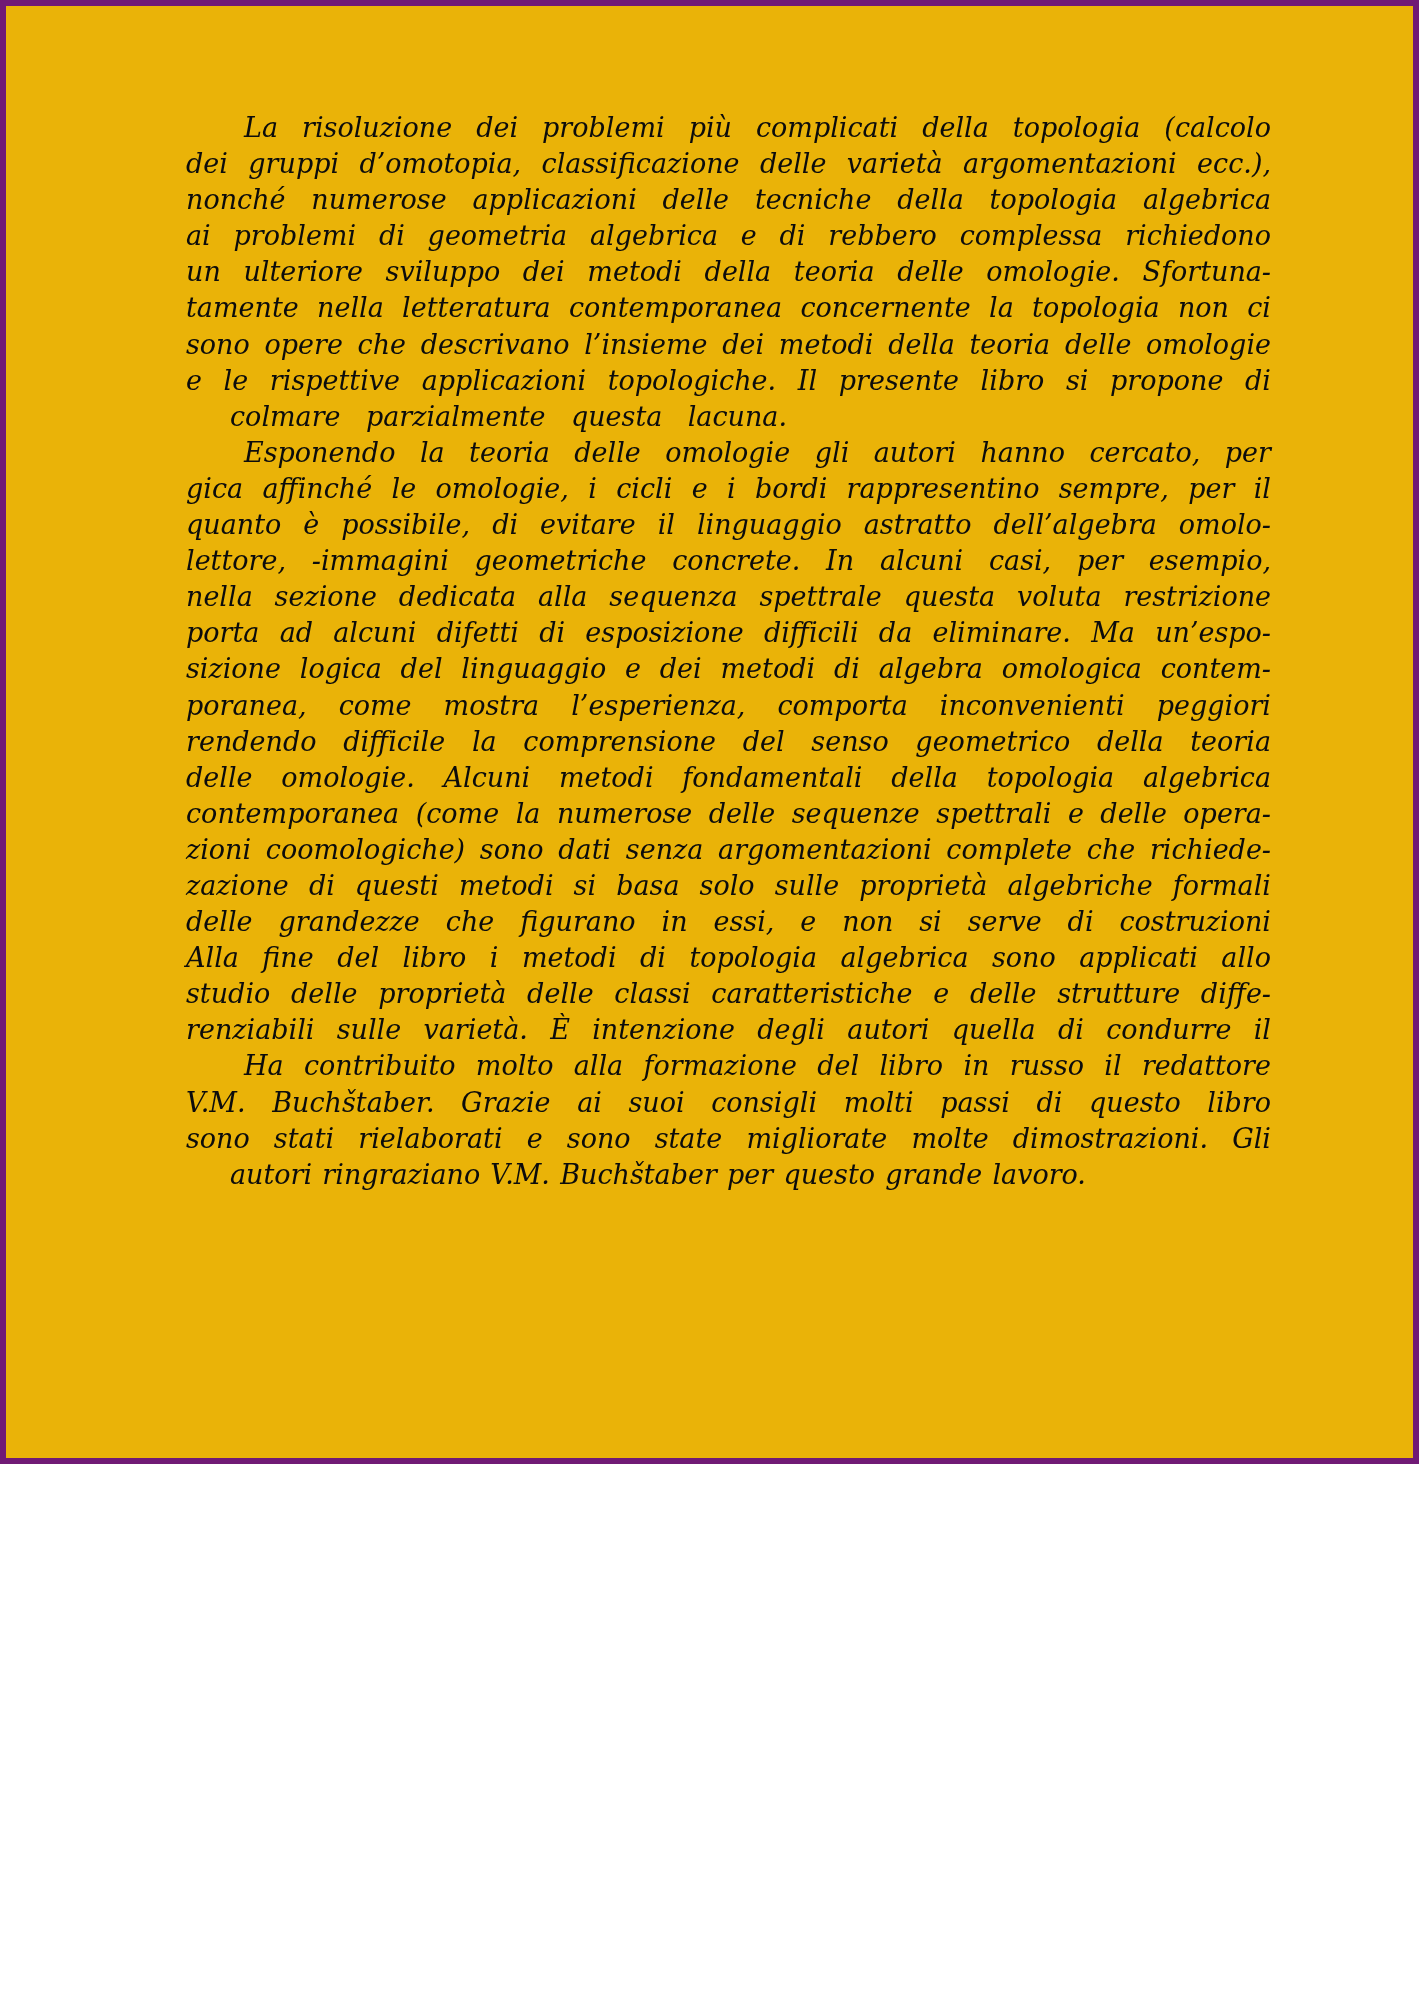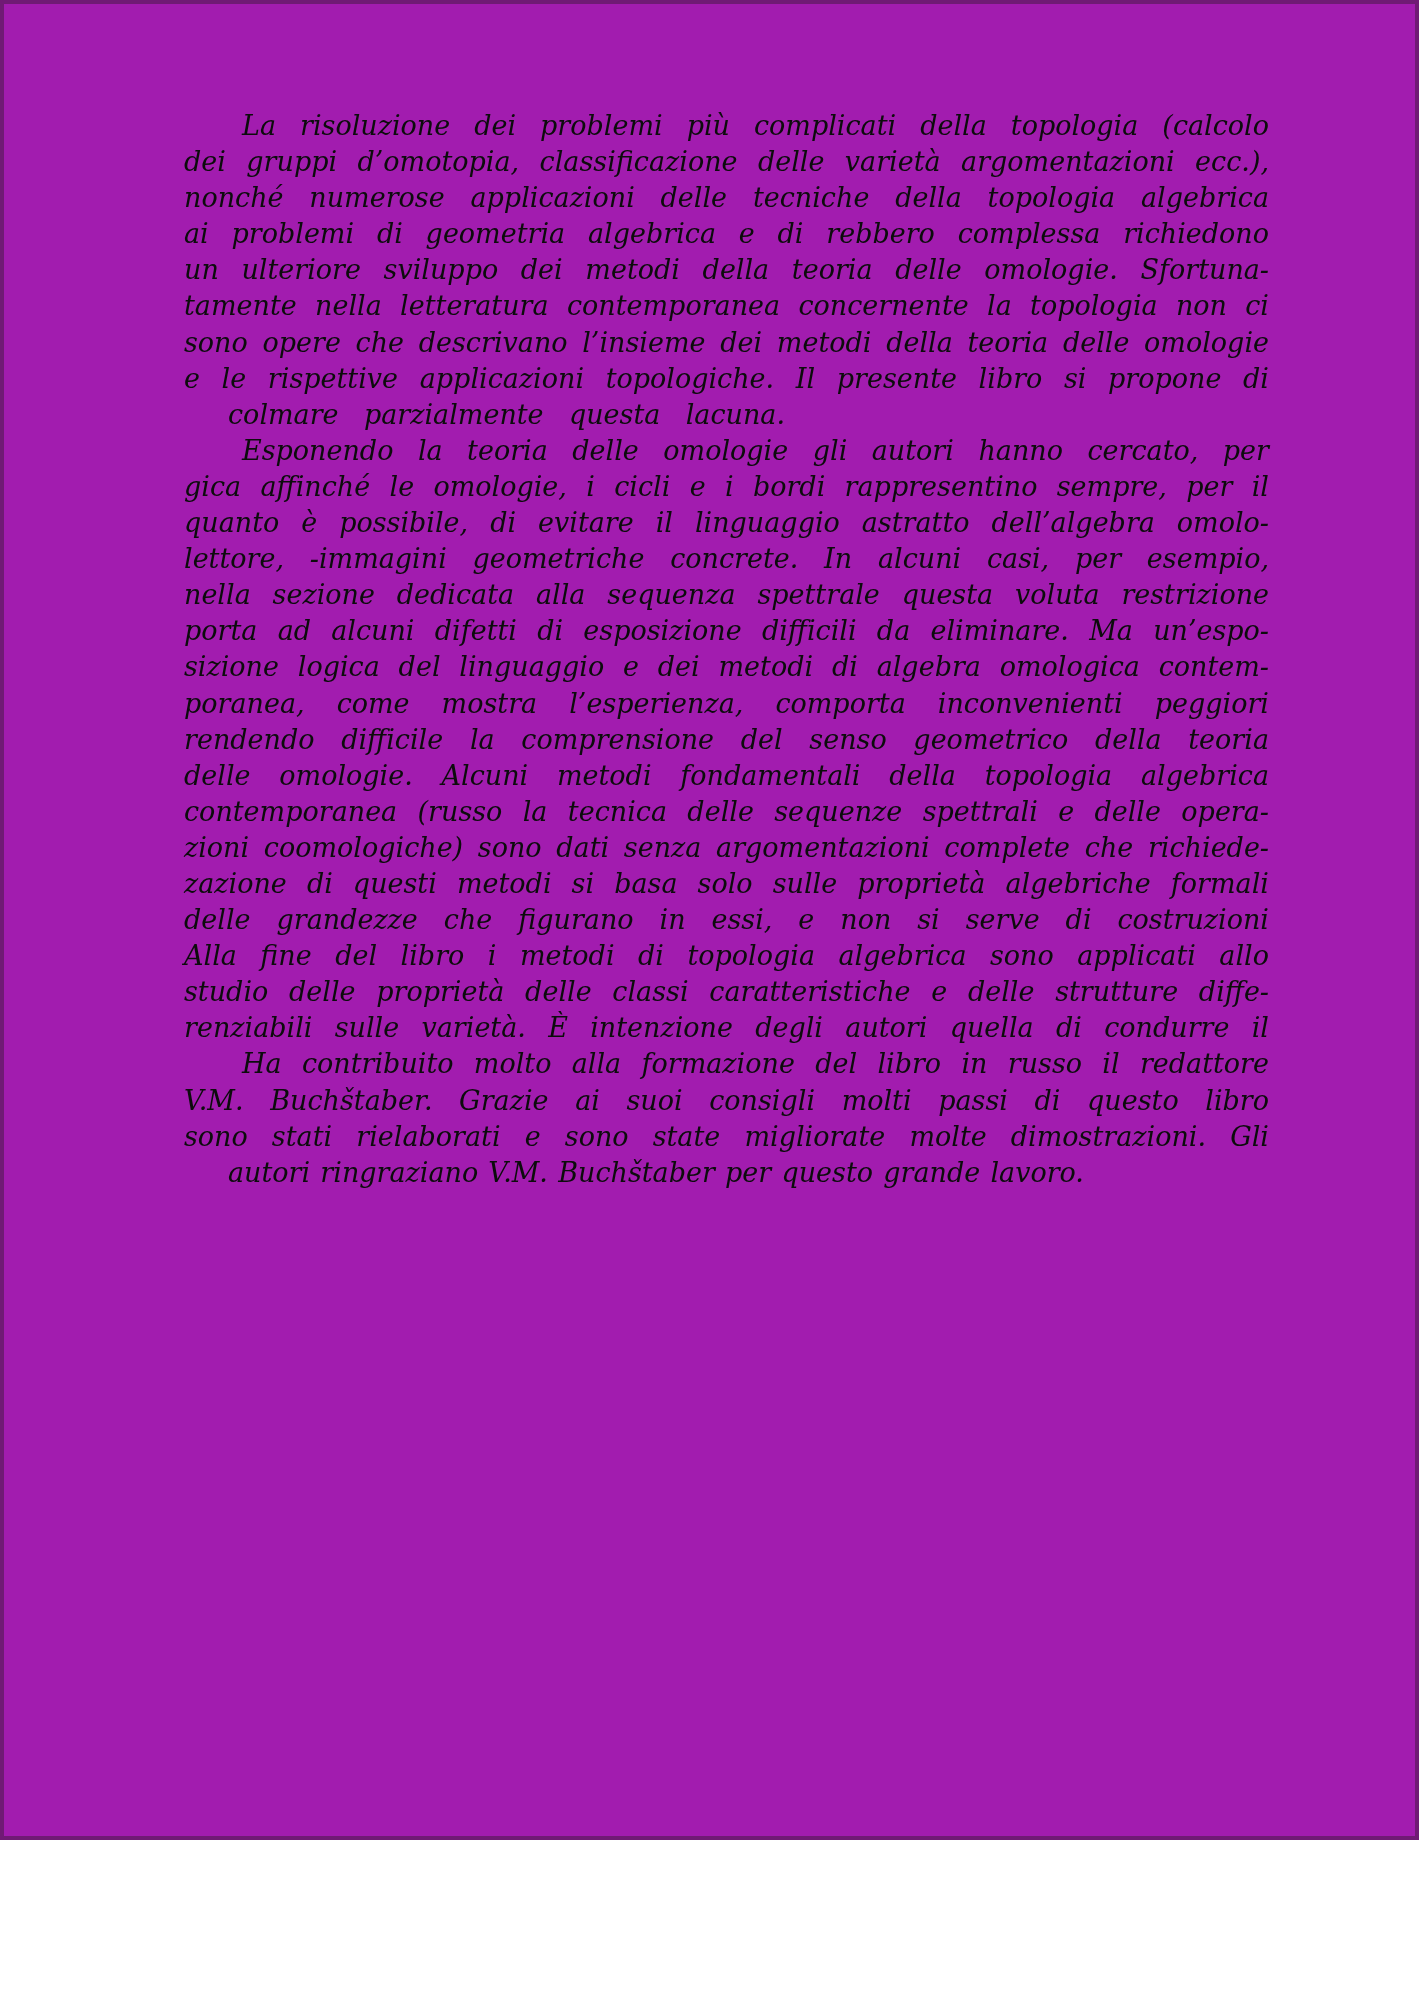--- a/index.html
+++ b/index.html
@@ -3,24 +3,24 @@
 <meta charset="utf-8">
 <style>
   html, body {
     margin: 0;
     padding: 0;
     background: #ffffff;
   }
   .book-page {
     position: relative;
     width: 1419px;
-    height: 1840px;
+    height: 1464px;
     box-sizing: border-box;
-    background: #a21caf;
-    border: 4px solid #701a75;
+    background: #eab308;
+    border: 6px solid #701a75;
     overflow: hidden;
   }
   .text-block {
     position: absolute;
     left: 180px;
     top: 104px;
     width: 1085px;
     font-family: "DejaVu Serif", "Liberation Serif", serif;
     font-style: italic;
     font-size: 27px;
@@ -74,21 +74,21 @@
     <div class="line indent">Esponendo la teoria delle omologie gli autori hanno cercato, per</div>
     <div class="line">gica affinché le omologie, i cicli e i bordi rappresentino sempre, per il</div>
     <div class="line">quanto è possibile, di evitare il linguaggio astratto dell’algebra omolo-</div>
     <div class="line">lettore, -immagini geometriche concrete. In alcuni casi, per esempio,</div>
     <div class="line">nella sezione dedicata alla sequenza spettrale questa voluta restrizione</div>
     <div class="line">porta ad alcuni difetti di esposizione difficili da eliminare. Ma un’espo-</div>
     <div class="line">sizione logica del linguaggio e dei metodi di algebra omologica contem-</div>
     <div class="line">poranea, come mostra l’esperienza, comporta inconvenienti peggiori</div>
     <div class="line">rendendo difficile la comprensione del senso geometrico della teoria</div>
     <div class="line">delle omologie. Alcuni metodi fondamentali della topologia algebrica</div>
-    <div class="line">contemporanea (russo la tecnica delle sequenze spettrali e delle opera-</div>
+    <div class="line">contemporanea (come la numerose delle sequenze spettrali e delle opera-</div>
     <div class="line">zioni coomologiche) sono dati senza argomentazioni complete che richiede-</div>
     <div class="line">zazione di questi metodi si basa solo sulle proprietà algebriche formali</div>
     <div class="line">delle grandezze che figurano in essi, e non si serve di costruzioni</div>
     <div class="line">Alla fine del libro i metodi di topologia algebrica sono applicati allo</div>
     <div class="line">studio delle proprietà delle classi caratteristiche e delle strutture diffe-</div>
     <div class="line">renziabili sulle varietà. È intenzione degli autori quella di condurre il</div>
     <div class="line indent">Ha contribuito molto alla formazione del libro in russo il redattore</div>
     <div class="line">V.M. Buchštaber. Grazie ai suoi consigli molti passi di questo libro</div>
     <div class="line">sono stati rielaborati e sono state migliorate molte dimostrazioni. Gli</div>
     <div class="line end">autori ringraziano V.M. Buchštaber per questo grande lavoro.</div>

